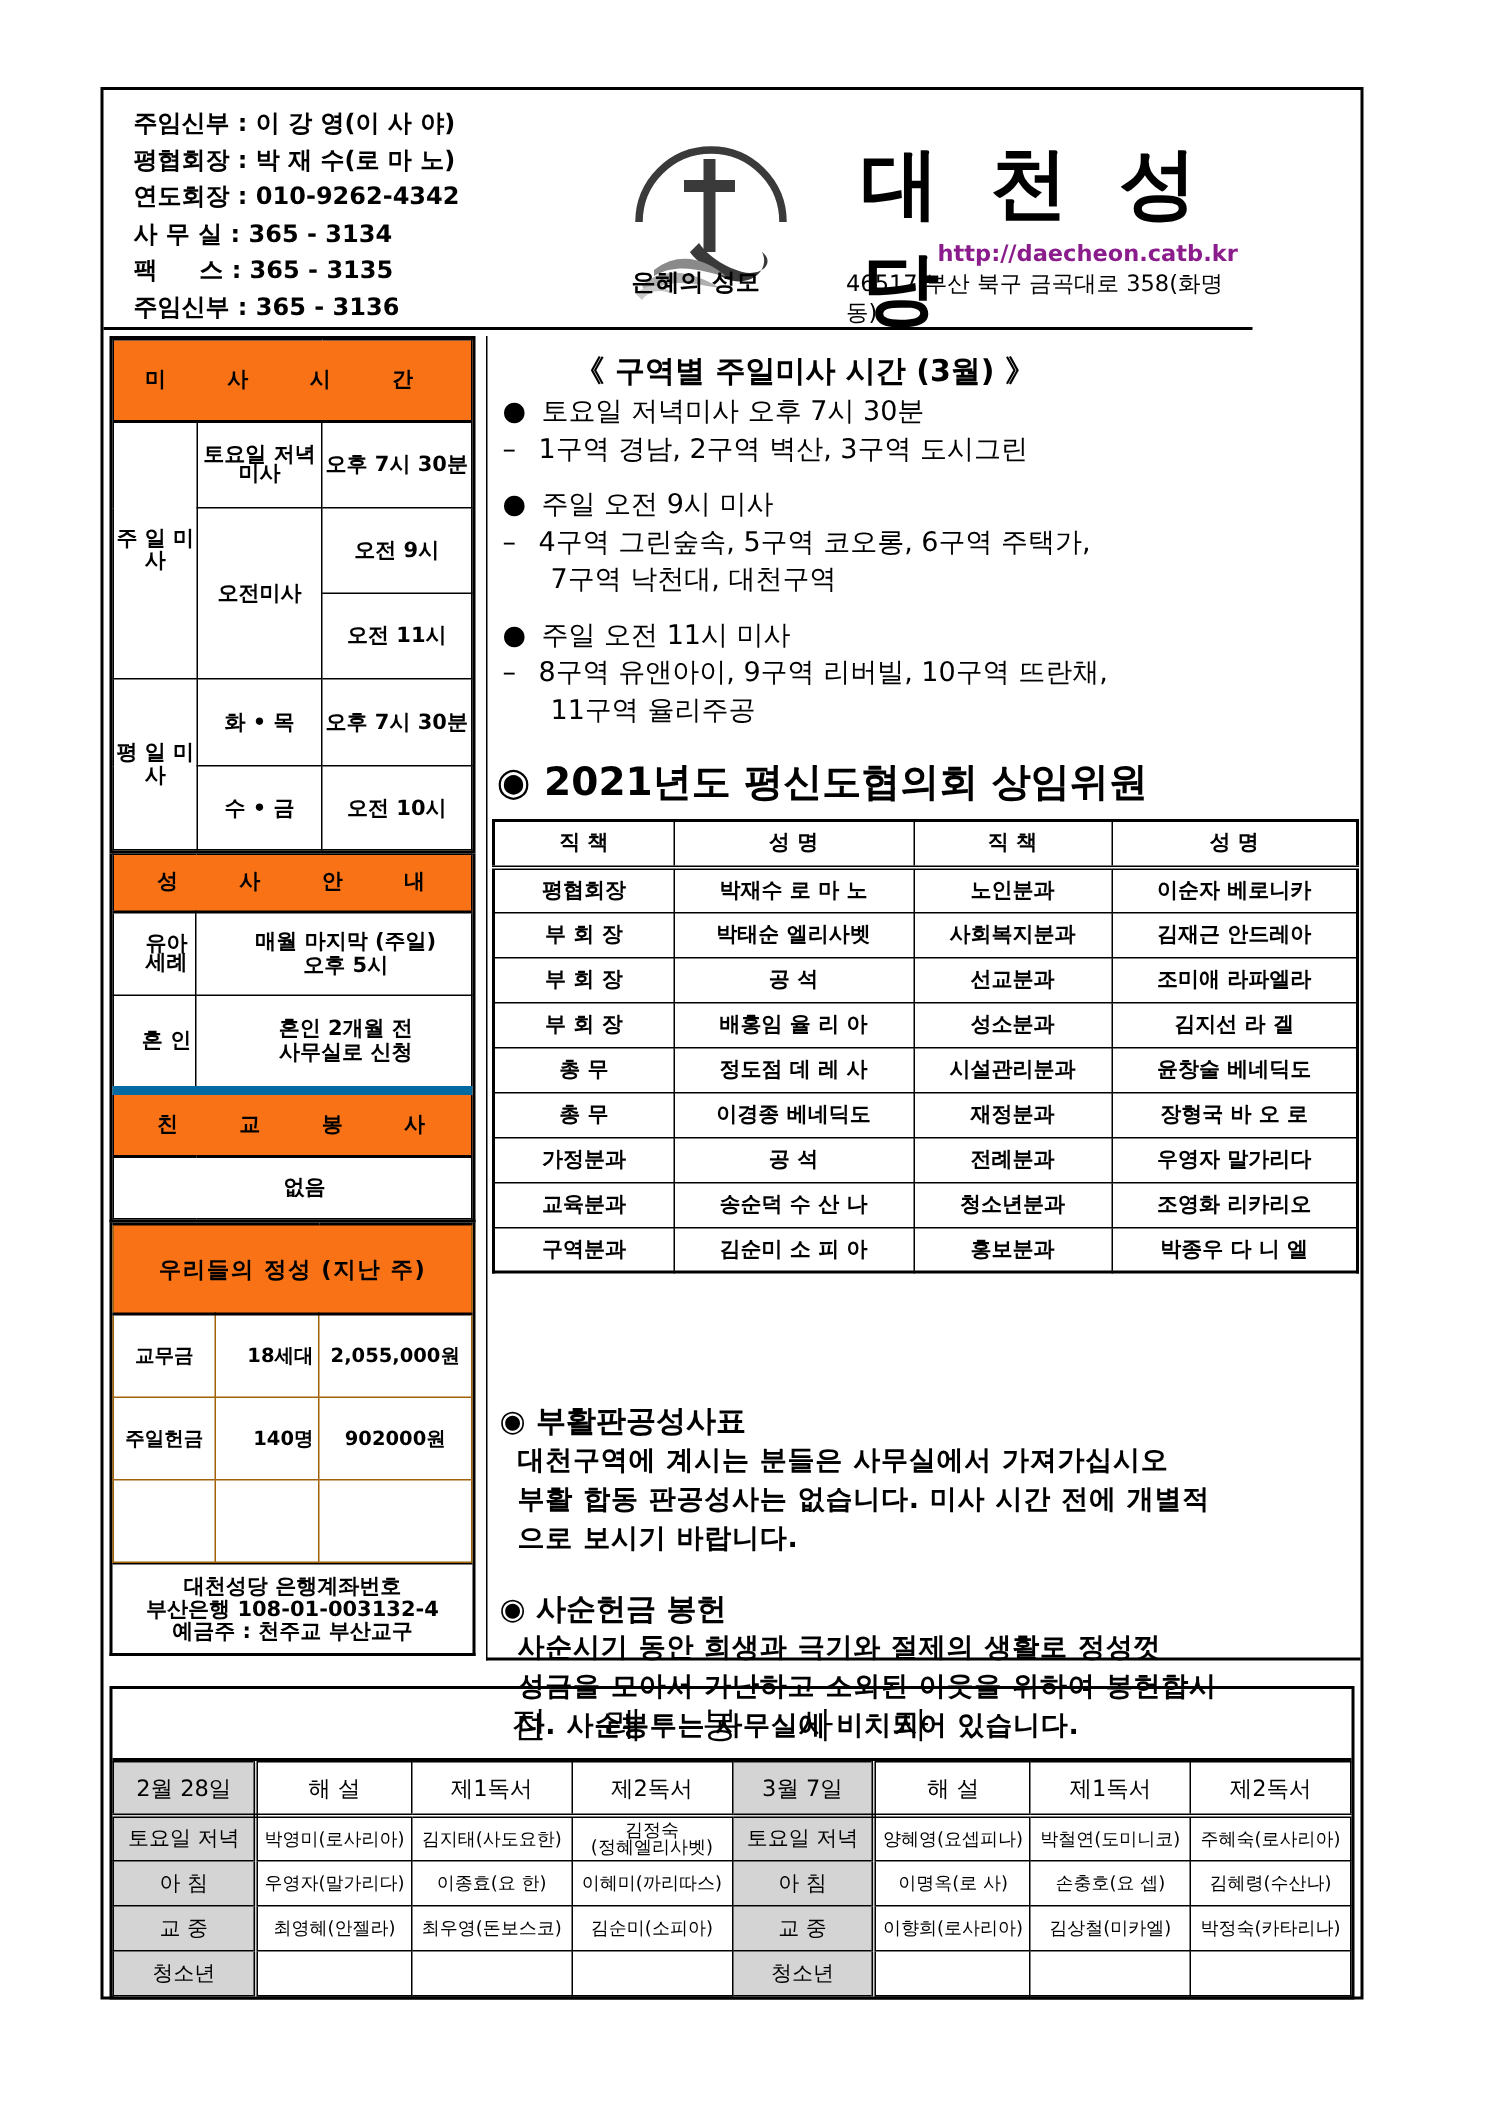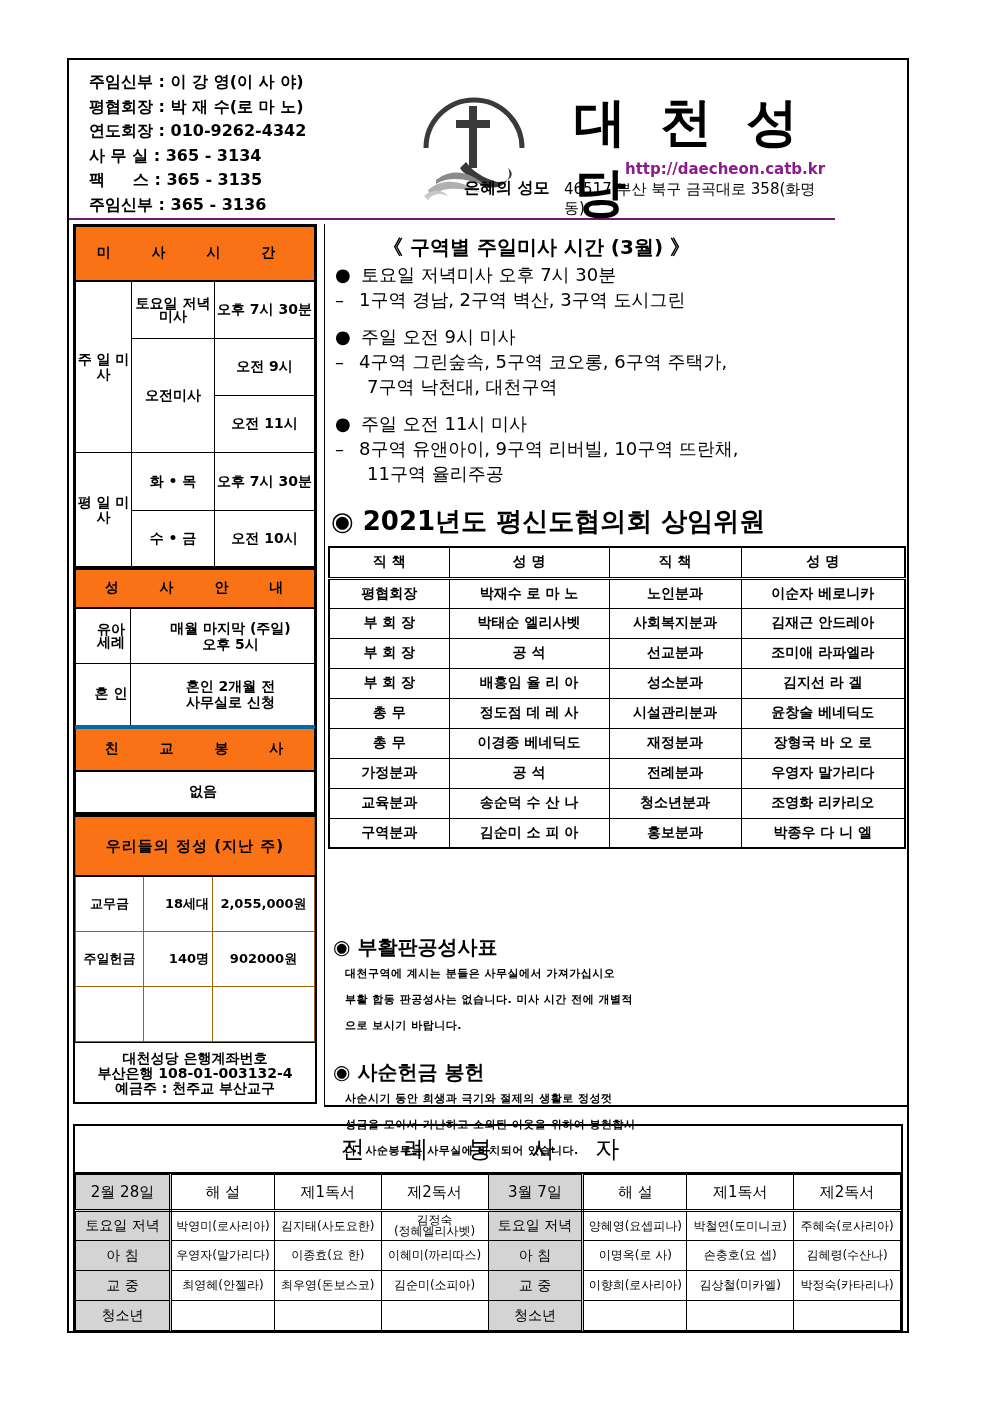--- a/index.html
+++ b/index.html
@@ -2,25 +2,25 @@
 <html><head>
 <meta charset="utf-8">
 <style>
   * { box-sizing: border-box; margin: 0; padding: 0; }
   html, body { width: 992px; height: 1403px; background: #ffffff; }
   body { position: relative; font-family: "DejaVu Sans", sans-serif; color: #000; }
 
   .frame { position: absolute; left: 67px; top: 58px; width: 842px; height: 1275px; border: 2px solid #000; }
 
   
-  .header { position: absolute; left: 0; top: 0; width: 766px; height: 160px; border-bottom: 2px solid #701a75; }
+  .header { position: absolute; left: 0; top: 0; width: 766px; height: 160px; border-bottom: 2px solid #000000; }
   .contacts { position: absolute; left: 20px; top: 10px; font-size: 16px; line-height: 24.5px; font-weight: bold; }
   .contacts .row { white-space: pre; }
   .logo { position: absolute; left: 345px; top: 28px; width: 120px; height: 130px; }
-  .logo-caption { position: absolute; left: 352px; top: 118px; font-size: 16px; font-weight: bold; margin-left: 43px; }
+  .logo-caption { position: absolute; left: 352px; top: 118px; font-size: 16px; font-weight: bold; }
   .title { position: absolute; left: 505px; top: 28px; font-size: 52px; font-weight: bold; letter-spacing: 34px; }
   .url { position: absolute; left: 556px; top: 100px; font-size: 15px; font-weight: bold; color: #8a1c8c; }
   .address { position: absolute; left: 495px; top: 120px; font-size: 15px; font-weight: normal; }
 
   
   .left { position: absolute; left: 4px; top: 164px; width: 244px; }
   .lbox { border: 2px solid #000; }
   table { border-collapse: collapse; }
   .mass-table { width: 100%; }
   .mass-table td { border: 1px solid #000; text-align: center; font-size: 14px; font-weight: bold; }
@@ -44,21 +44,21 @@
   .dash { display: inline-block; width: 24px; }
   .indent { padding-left: 32px; }
 
   .council-title { position: absolute; left: 6px; top: 280px; font-size: 26px; font-weight: bold; }
   .council-table { position: absolute; left: 3px; top: 322px; width: 578px; border: 2px solid #000; }
   .council-table th, .council-table td { border: 1px solid #000; text-align: center; font-size: 14px; font-weight: bold; height: 30px; }
   .council-table thead th { border-bottom: 3px double #000; height: 31px; }
 
   .notice { position: absolute; left: 8px; font-weight: bold; }
   .notice h3 { font-size: 20px; font-weight: bold; }
-  .notice p { font-size: 11px; line-height: 26px; padding-left: 12px; letter-spacing: 0.5px; }
+  .notice p { font-size: 18px; line-height: 26px; padding-left: 12px; letter-spacing: 0.5px; }
 
   
   .liturgy { position: absolute; left: 4px; top: 1064px; width: 830px; border: 2px solid #000; }
   .liturgy-title { height: 48px; text-align: center; font-size: 24px; letter-spacing: 16px; line-height: 46px; border-bottom: 2px solid #000; }
   .lit-table { width: 100%; }
   .lit-table td { border: 1px solid #000; text-align: center; height: 30px; font-size: 12px; }
   .lit-table .hdr td { height: 36px; font-size: 15px; }
   .lit-table .g { background: #d4d4d4; font-size: 14px; }
   .lit-table .dbl { border-right: 3px double #000; }
   .lit-table .hdr td { border-bottom: 3px double #000; }
@@ -141,21 +141,21 @@
               </td>
         </tr>
         <tr style="height:63px">
           <td>혼 인</td>
           <td style="line-height:16px">
                 <div>혼인 2개월 전</div>
                 <div>사무실로 신청</div>
               </td>
         </tr>
         <tr>
-              <td colspan="2" class="gray-head" style="height:44px; border-top:4px solid #0369a1">친 교 봉 사</td>
+              <td colspan="2" class="gray-head" style="height:44px; border-top:6px solid #0369a1">친 교 봉 사</td>
             </tr>
         <tr style="height:42px">
               <td colspan="2">없음</td>
             </tr>
       </tbody>
         </table>
     </div>
 
     <div class="lbox" style="border-top:none">
       <table class="offer-table">

